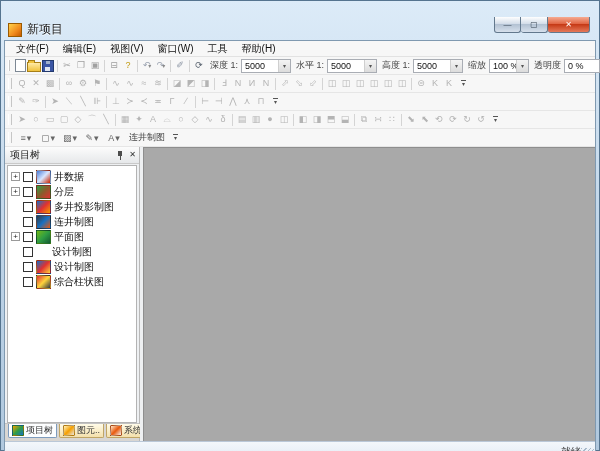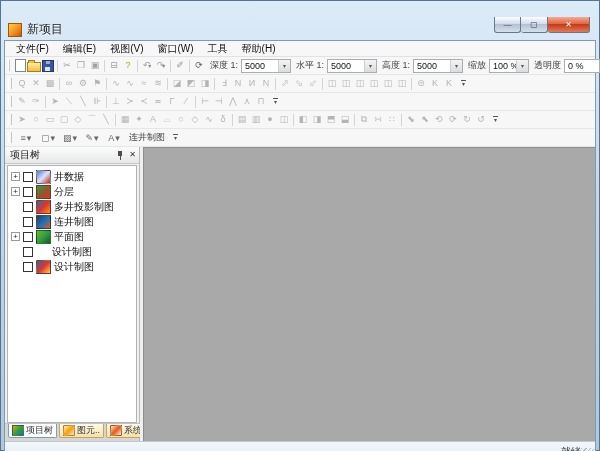--- a/index.html
+++ b/index.html
@@ -517,20 +517,26 @@
               <span class="cbx"></span>
               <span class="ticon blank"></span>
               <span class="tlabel">设计制图</span>
             </div>
             <div class="trow">
               <span class="exp noexp"></span>
               <span class="cbx"></span>
               <span class="ticon" style="background: linear-gradient(135deg, rgb(25, 113, 194), rgb(224, 49, 49), rgb(255, 212, 59));"></span>
               <span class="tlabel">设计制图</span>
             </div>
+            <div class="trow">
+              <span class="exp noexp"></span>
+              <span class="cbx"></span>
+              <span class="ticon" style="background: linear-gradient(135deg, rgb(224, 49, 49), rgb(255, 212, 59), rgb(52, 58, 64));"></span>
+              <span class="tlabel">综合柱状图</span>
+            </div>
           </div>
         <div class="dock-tabs">
             <div class="dtab active">
               <span class="dticon" style="background: linear-gradient(135deg, rgb(245, 159, 0), rgb(47, 158, 68), rgb(25, 113, 194));"></span>
               <span class="dtlabel">项目树</span>
             </div>
             <div class="dtab">
               <span class="dticon" style="background: linear-gradient(135deg, rgb(255, 243, 191), rgb(245, 159, 0), rgb(232, 232, 232));"></span>
               <span class="dtlabel">图元..</span>
             </div>

